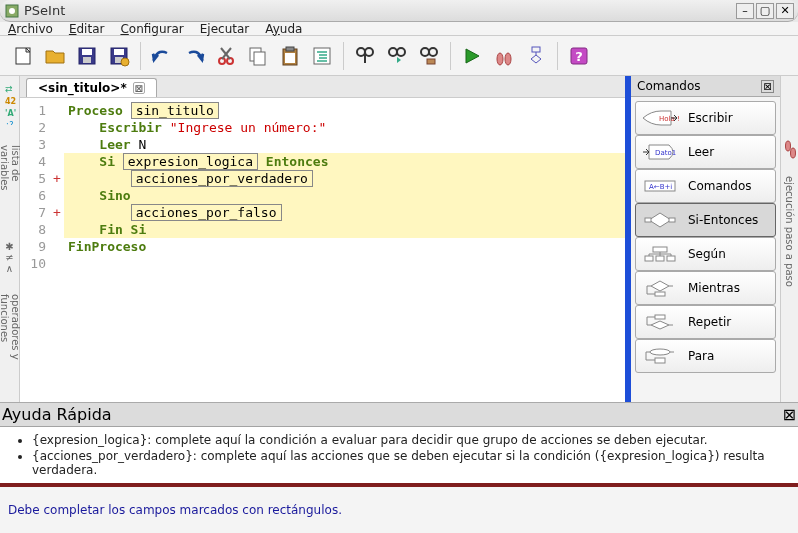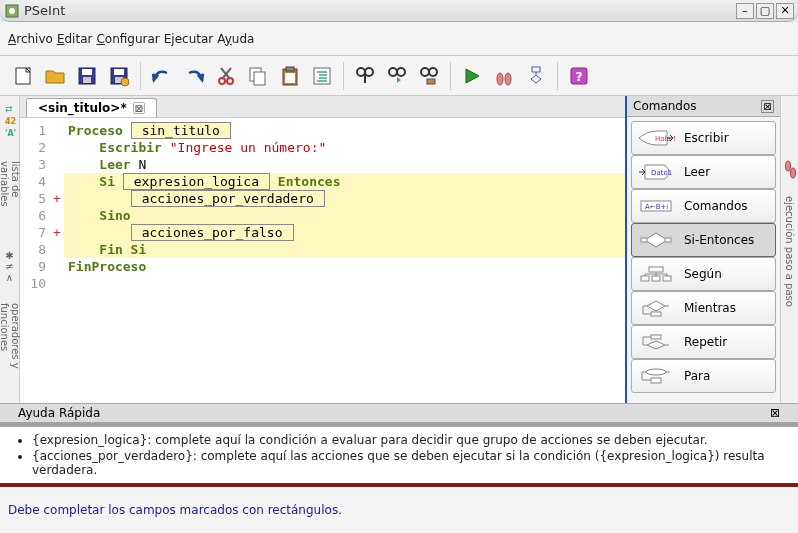--- a/index.html
+++ b/index.html
@@ -1,53 +1,53 @@
 <!DOCTYPE html>
 <html><head>
 <meta charset="utf-8">
 <style>
 * { box-sizing: border-box; margin: 0; padding: 0; }
 body { font-family: "DejaVu Sans", Arial, sans-serif; font-size: 12px; background: #e8e8e8; width: 798px; height: 533px; overflow: hidden; display: flex; flex-direction: column; }
 .titlebar { background: linear-gradient(#f0f0f0,#dcdcdc); border-bottom: 1px solid #aaa; height: 22px; display: flex; align-items: center; padding: 0 4px; border-radius: 10px; }
 .titlebar .app-icon { width: 16px; height: 16px; margin-right: 4px; display: inline-flex; align-items: center; justify-content: center; }
 .titlebar .title { flex: 1; font-weight: normal; color: #333; font-size: 13px; }
 .titlebar .winbtn { width: 18px; height: 16px; border: 1px solid #999; margin-left: 2px; display: flex; align-items: center; justify-content: center; background: #eee; font-size: 11px; cursor: pointer; }
-.menubar { background: #f4f4f4; border-bottom: 1px solid #ccc; height: 34px; display: flex; align-items: center; padding: 0 8px; gap: 4px; }
+.menubar { background: #f4f4f4; border-bottom: 1px solid #ccc; height: 14px; display: flex; align-items: center; padding: 0 8px; gap: 16px; }
 .menubar .menuitem { color: #222; cursor: pointer; }
 .menubar .menuitem u { text-decoration: underline; }
 .toolbar { background: #f4f4f4; border-bottom: 1px solid #ccc; height: 40px; display: flex; align-items: center; padding: 0 8px; gap: 2px; }
 .toolbar .tbtn { width: 30px; height: 30px; display: flex; align-items: center; justify-content: center; cursor: pointer; border-radius: 2px; }
 .toolbar .sep { width: 1px; height: 28px; background: #ccc; margin: 0 4px; }
 .main { flex: 1; display: flex; overflow: hidden; }
 .leftstrip { width: 20px; background: #f0f0f0; border-right: 1px solid #ccc; display: flex; flex-direction: column; align-items: center; padding: 4px 0; font-size: 10px; }
 .leftstrip .vtext { writing-mode: vertical-rl; color: #666; margin-top: 20px; }
 .editorarea { flex: 1; display: flex; flex-direction: column; background: #fff; }
 .tabstrip { height: 22px; background: #e8e8e8; border-bottom: 1px solid #ccc; display: flex; align-items: flex-end; padding-left: 6px; }
 .tab { background: #fff; border: 1px solid #aaa; border-bottom: none; padding: 2px 11px; font-size: 12px; display: flex; align-items: center; gap: 6px; border-radius: 3px 3px 0 0; font-weight: bold; }
 .tab .tabclose { width: 12px; height: 12px; display: flex; align-items: center; justify-content: center; font-size: 10px; cursor: pointer; color: #666; border: 1px solid #aaa; border-radius: 2px; }
 .code { flex: 1; font-family: "DejaVu Sans Mono", Consolas, monospace; font-size: 13px; line-height: 17px; padding: 4px 0 0 0; overflow: auto; background: #fff; white-space: pre; }
 .code .line { display: flex; }
 .code .ln { width: 30px; text-align: right; color: #999; padding-right: 4px; user-select: none; flex-shrink: 0; }
 .code .mk { width: 14px; text-align: center; color: #c33; user-select: none; flex-shrink: 0; }
 .code .txt { flex: 1; padding-left: 4px; }
 .code .hl { background: #fff7c0; }
 .kw { color: #4d7c0f; font-weight: bold; }
 .str { color: #c00; }
-.box { border: 1px solid #888; background: #fff7c0; padding: 0 10px; }
-.rightpanel { width: 155px; background: #f4f4f4; border-left: 2px solid #1d4ed8; display: flex; flex-direction: column; }
+.box { border: 1px solid #888; background: #fff7c0; padding: 0 4px; }
+.rightpanel { width: 155px; background: #f4f4f4; border-left: 6px solid #1d4ed8; display: flex; flex-direction: column; }
 .panelhead { background: #dcdcdc; border-bottom: 1px solid #aaa; padding: 3px 6px; font-size: 12px; display: flex; align-items: center; justify-content: space-between; }
 .panelhead .closebtn { width: 13px; height: 13px; border: 1px solid #888; font-size: 10px; display: flex; align-items: center; justify-content: center; cursor: pointer; }
 .cmdlist { flex: 1; padding: 4px; display: flex; flex-direction: column; gap: 0; }
 .cmdbtn { border: 1px solid #aaa; background: linear-gradient(#fff,#eee); border-radius: 3px; padding: 6px 4px; display: flex; align-items: center; gap: 8px; cursor: pointer; font-size: 12px; }
 .cmdbtn .cicon { width: 40px; height: 20px; display: flex; align-items: center; justify-content: center; flex-shrink: 0; }
 .cmdbtn.sel { background: #d8d8d8; border: 1px solid #666; }
 .farstrip { width: 18px; background: #f0f0f0; border-left: 1px solid #ccc; display: flex; flex-direction: column; align-items: center; padding-top: 60px; }
 .farstrip .vtext { writing-mode: vertical-rl; color: #666; font-size: 10px; margin-top: 10px; }
 .helppanel { border-top: 1px solid #aaa; background: #f4f4f4; }
-.helphead { background: #dcdcdc; border-bottom: 5px solid #a3a3a3; padding: 2px 18px; font-size: 12px; display: flex; justify-content: space-between; align-items: center; }
+.helphead { background: #dcdcdc; border-bottom: 1px solid #a3a3a3; padding: 2px 2px; font-size: 16px; display: flex; justify-content: space-between; align-items: center; }
 .helpbody { padding: 4px 10px; background: #fff; font-size: 12px; color: #222; }
 .helpbody ul { padding-left: 22px; }
 .helpbody li { margin: 2px 0; }
 .statusbar { border-top: 4px solid #7f1d1d; background: #f4f4f4; padding: 16px 8px; font-size: 12px; color: #1a1a9c; }
 svg { display: block; }
 </style>
 </head>
 <body>
 
 <div class="titlebar">

